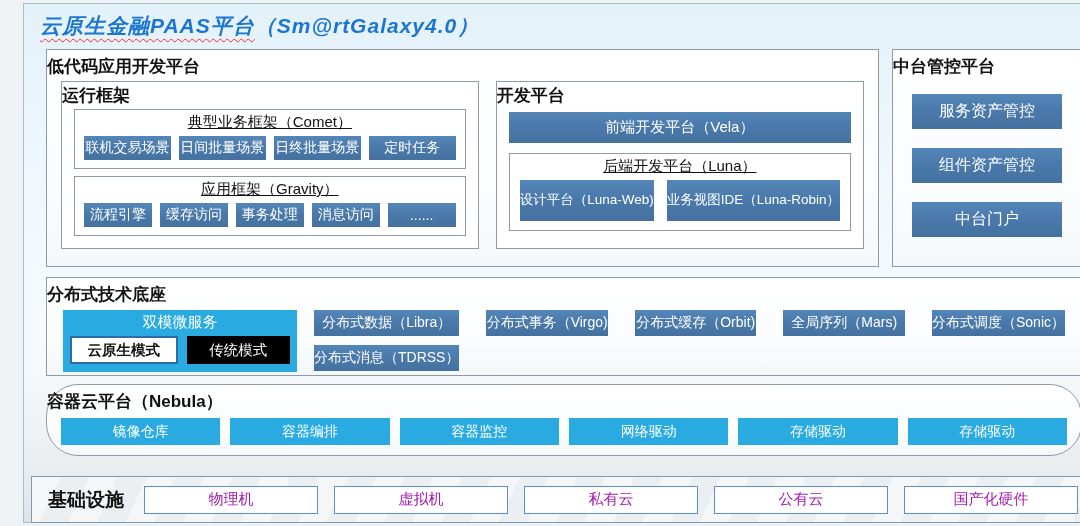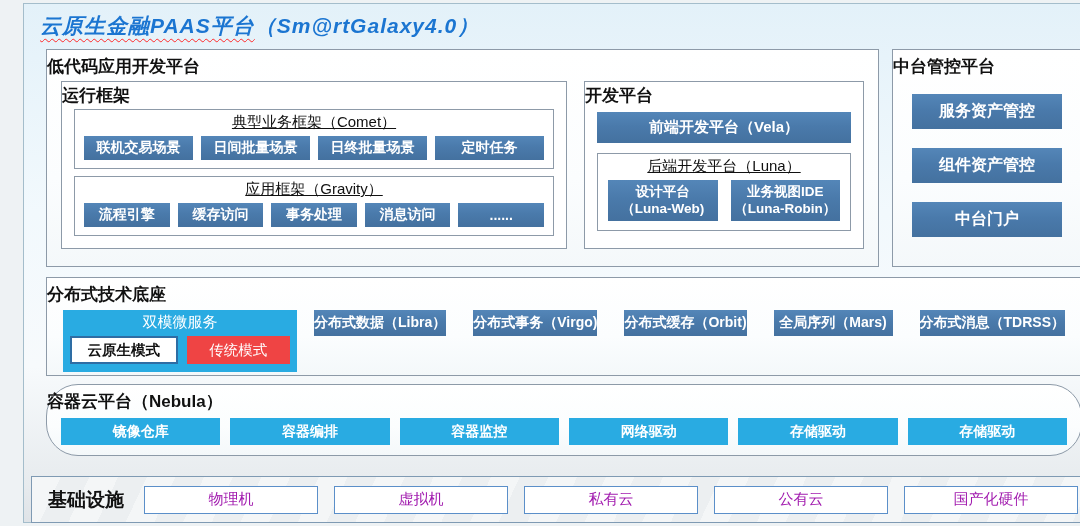--- a/index.html
+++ b/index.html
@@ -15,53 +15,53 @@
   .title-zh { text-decoration:underline wavy #ff2a2a; text-decoration-thickness:1px; text-underline-offset:5px; }
 
   .panel { position:absolute; border:1px solid #8d9aa8;
     background:linear-gradient(180deg,#ffffff 0%,#fbfdfe 60%,#f4f8fa 100%); }
   .panel-title { text-align:left; font-weight:bold; font-size:17px; color:#111; padding-top:5px; }
   .sub-box { border:1px solid #8d9aa8; background:#ffffff; }
   .sub-title { text-align:center; font-size:15px; color:#111; padding-top:3px;text-decoration:underline; }
 
   .btn { display:flex; align-items:center; justify-content:center; color:#fff; font-size:14px;
     background:linear-gradient(180deg,#5486b8 0%,#4a7aab 45%,#44719f 100%);
-    white-space:nowrap;font-weight:bold; }
+    white-space:nowrap; }
   .cyan { background:#29abe2; }
 
   
   .low-code { left:22px; top:45px; width:833px; height:218px; }
   .lc-row { display:flex; gap:17px; padding:3px 14px 0; }
   .runtime { width:506px; height:168px; }
   .comet, .gravity { margin:2px 12px 0; }
   .gravity { margin-top:7px; }
   .blk-row { display:flex; gap:8px; padding:4px 9px 8px; }
   .blk-row .btn { flex:1; height:24px; }
 
   .dev { flex:1; height:168px; }
   .vela { margin:5px 12px 0; height:31px; font-size:15px; }
   .luna { margin:10px 12px 0; }
   .luna-row { display:flex; gap:13px; padding:4px 10px 9px; }
-  .luna-row .btn { flex:1; height:41px; flex-direction:column; line-height:1.2; font-size:13.5px; }
+  .luna-row .btn { flex:1; height:41px; flex-direction:row; line-height:1.2; font-size:13.5px; }
 
   
   .mid { left:868px; top:45px; width:190px; height:218px; }
   .mid-items { display:flex; flex-direction:column; align-items:center; gap:19px; margin-top:16px; }
   .mid-items .btn { width:150px; height:35px; font-size:16px; }
 
   
   .dist { left:22px; top:273px; width:1036px; height:99px; }
   .dist-row { display:flex; gap:17px; padding:4px 16px 0; }
   .dual { width:234px; height:62px; background:#29abe2; padding:3px 7px 7px; }
   .dual-title { text-align:center; color:#fff; font-size:15px; margin-bottom:4px; }
   .dual-row { display:flex; gap:9px; }
   .dual-row .mode { flex:1; height:28px; display:flex; align-items:center; justify-content:center;
     font-size:14.5px; }
   .mode-native { background:#ffffff; border:2px solid #2e6da4; color:#111; font-weight:bold; }
-  .mode-trad { background:#ef4444; color:#fff; }
+  .mode-trad { background:#000000; color:#fff; }
   .dist-grid { flex:1; display:grid; grid-template-columns:repeat(5,1fr); column-gap:27px; row-gap:8px; }
   .dist-grid .btn { height:26px; }
 
   
   .cc { left:22px; top:380px; width:1036px; height:72px;border-radius:32px; }
   .cc-row { display:flex; gap:10px; padding:5px 14px 0; }
   .cc-row .btn { flex:1; height:27px; }
 
   
   .infra { position:absolute; left:7px; top:472px; width:1064px; height:47px;
@@ -145,20 +145,21 @@
         <div class="dual-row">
           <div class="mode mode-native">云原生模式</div>
           <div class="mode mode-trad">传统模式</div>
         </div>
       </div>
       <div class="dist-grid">
         <div class="btn">分布式数据（Libra）</div>
         <div class="btn">分布式事务（Virgo)</div>
         <div class="btn">分布式缓存（Orbit)</div>
         <div class="btn">全局序列（Mars)</div>
+        <div class="btn">分布式调度（Sonic）</div>
         <div class="btn">分布式消息（TDRSS）</div>
       </div>
     </div>
   </div>
 
   <div class="panel cc">
     <div class="panel-title">容器云平台（Nebula）</div>
     <div class="cc-row">
       <div class="btn cyan">镜像仓库</div>
       <div class="btn cyan">容器编排</div>

